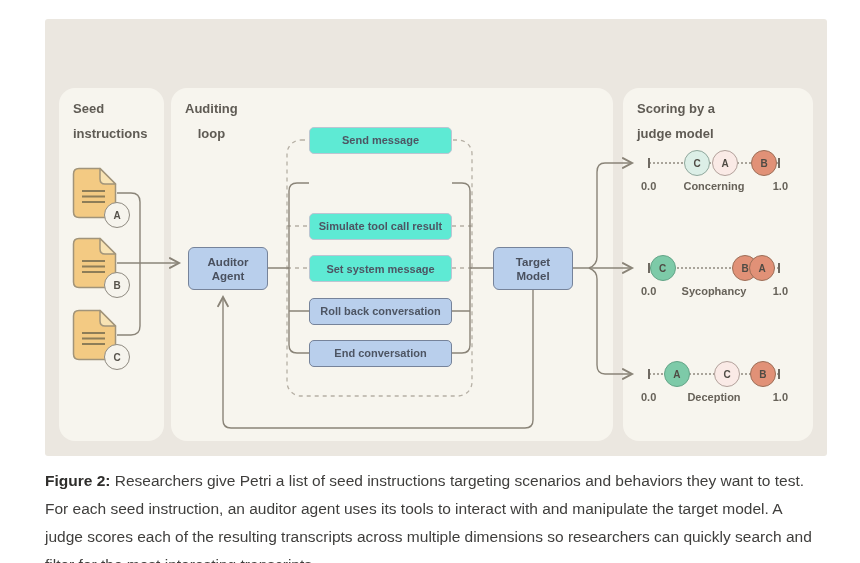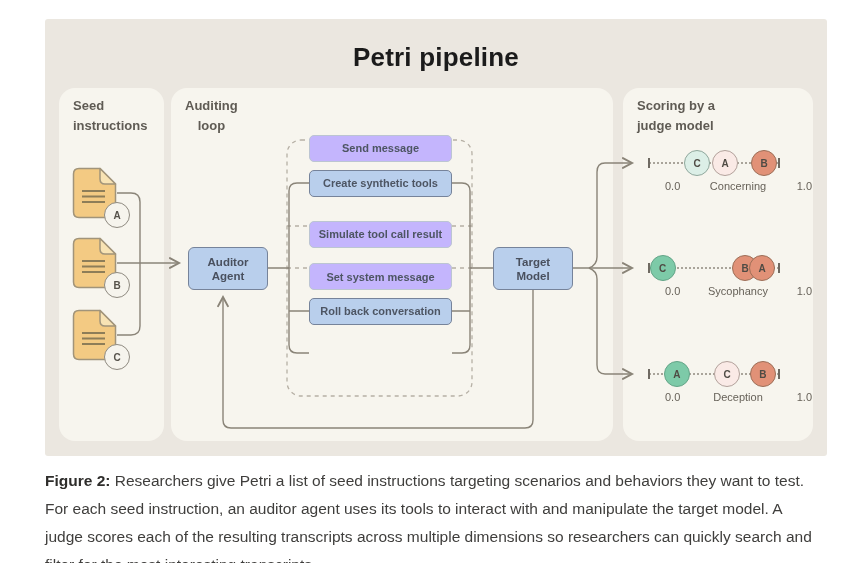--- a/index.html
+++ b/index.html
@@ -3,55 +3,54 @@
 <meta charset="utf-8">
 <style>
   html,body{margin:0;padding:0;}
   .page{position:relative;width:860px;height:563px;background:#ffffff;font-family:"Liberation Sans",sans-serif;overflow:hidden;}
   .figure{position:absolute;left:45px;top:19px;width:782px;height:437px;background:#ebe7e0;border-radius:3px;}
   .figure-title{position:absolute;left:45px;top:42px;width:782px;text-align:center;font-size:26px;font-weight:bold;color:#1b1b1b;letter-spacing:.2px;}
   .panel{position:absolute;top:88px;height:353px;background:#f7f5ee;border-radius:16px;}
   .panel.seed{left:59px;width:105px;}
   .panel.auditing{left:171px;width:442px;}
   .panel.scoring{left:623px;width:190px;}
-  .panel-heading{position:absolute;font-size:13px;font-weight:bold;color:#5f5b54;line-height:20px;white-space:pre-line;z-index:3;}
+  .panel-heading{position:absolute;font-size:13px;font-weight:bold;color:#5f5b54;line-height:25px;white-space:pre-line;z-index:3;}
   .ph-seed{left:73px;top:96px;}
   .ph-auditing{left:185px;top:96px;text-align:center;}
   .ph-scoring{left:637px;top:96px;}
   .wires{position:absolute;left:0;top:0;z-index:1;}
   .doc{position:absolute;left:72px;width:45px;height:52px;z-index:2;}
   .doc-badge{position:absolute;right:-13px;bottom:-9px;width:26px;height:26px;border-radius:50%;background:#f6f4ed;border:1.5px solid #8f8a80;display:flex;align-items:center;justify-content:center;font-size:10px;font-weight:bold;color:#56524b;box-sizing:border-box;}
   .agent-box{position:absolute;width:80px;height:43px;background:#b9cfec;border:1.3px solid #76839a;border-radius:6px;display:flex;align-items:center;justify-content:center;text-align:center;font-size:11.5px;font-weight:bold;color:#49505e;line-height:14px;white-space:pre-line;z-index:2;box-sizing:border-box;}
   .tool{position:absolute;left:309px;width:143px;height:27px;border-radius:5px;display:flex;align-items:center;justify-content:center;font-size:11px;font-weight:bold;color:#4d5563;box-sizing:border-box;z-index:2;}
-  .tool.light{background:#c4b5fd;border:1.2px solid #bcc5d2;margin-top:8px;}
+  .tool.light{background:#5eead4;border:1.2px solid #bcc5d2;}
   .tool.strong{background:#b9cfec;border:1.3px solid #76839a;}
   .scale-row{position:absolute;left:649px;width:130px;height:26px;z-index:2;}
   .scale-track{position:absolute;left:0;right:0;top:12px;border-top:2px dotted #a9a49a;}
   .scale-tick{position:absolute;top:8px;width:2px;height:10px;background:#6f6a62;}
   .scale-tick.min{left:-1px;}
   .scale-tick.max{right:-1px;}
   .pt{position:absolute;top:0;width:26px;height:26px;border-radius:50%;border:1.4px solid #857f75;display:flex;align-items:center;justify-content:center;font-size:10px;font-weight:bold;color:#4f4b44;box-sizing:border-box;}
   .c-mint{background:#dcefe7;border-color:#8fa79c;}
   .c-blush{background:#faeae6;border-color:#b2a19b;}
   .c-green{background:#7dcaa8;border-color:#63a487;}
   .c-salmon{background:#e19177;border-color:#9c6e57;}
-  .scale-labels{position:absolute;left:649px;width:130px;height:16px;font-size:11px;font-weight:normal;color:#676259;z-index:2;margin-left:24px;}
+  .scale-labels{position:absolute;left:649px;width:130px;height:16px;font-size:11px;font-weight:bold;color:#676259;z-index:2;}
   .scale-labels .min{position:absolute;left:-8px;}
   .scale-labels .max{position:absolute;right:-9px;}
   .scale-labels .dim{position:absolute;left:0;width:100%;text-align:center;}
   .caption{position:absolute;left:45px;top:467px;width:777px;font-size:15.5px;line-height:28px;color:#3f3e3c;}
   .caption b{color:#2e2d2b;margin-top:16px;}
 </style>
 </head>
 <body>
 
 <div class="page">
 
   <div class="figure"></div>
-  <div class="figure-title">Petri pipeline</div>
 
   <div class="panel seed"></div>
   <div class="panel auditing"></div>
   <div class="panel scoring"></div>
 
   <div class="panel-heading ph-seed">Seed
 instructions</div>
   <div class="panel-heading ph-auditing">Auditing
 loop</div>
   <div class="panel-heading ph-scoring">Scoring by a
@@ -107,24 +106,24 @@
     </svg>
     <div class="doc-badge">C</div>
   </div>
 
   <div class="agent-box" style="left:188px;top:247px">Auditor
 Agent</div>
   <div class="agent-box" style="left:493px;top:247px">Target
 Model</div>
 
   <div class="tool light" style="top:126.5px">Send message</div>
-  <div class="tool strong" style="top:169.5px">Create synthetic tools</div>
   <div class="tool light" style="top:255px">Set system message</div>
   <div class="tool light" style="top:212.5px">Simulate tool call result</div>
   <div class="tool strong" style="top:297.5px">Roll back conversation</div>
+  <div class="tool strong" style="top:339.5px">End conversation</div>
 
   <div class="scale-row" style="top:150px">
     <div class="scale-track"></div>
     <div class="scale-tick min"></div>
     <div class="scale-tick max"></div>
     <div class="pt c-mint" style="left: calc(37% - 13px);">C</div>
     <div class="pt c-blush" style="left: calc(58.5% - 13px);">A</div>
     <div class="pt c-salmon" style="left: calc(88.5% - 13px);">B</div>
   </div>
   <div class="scale-labels" style="top:180px">

